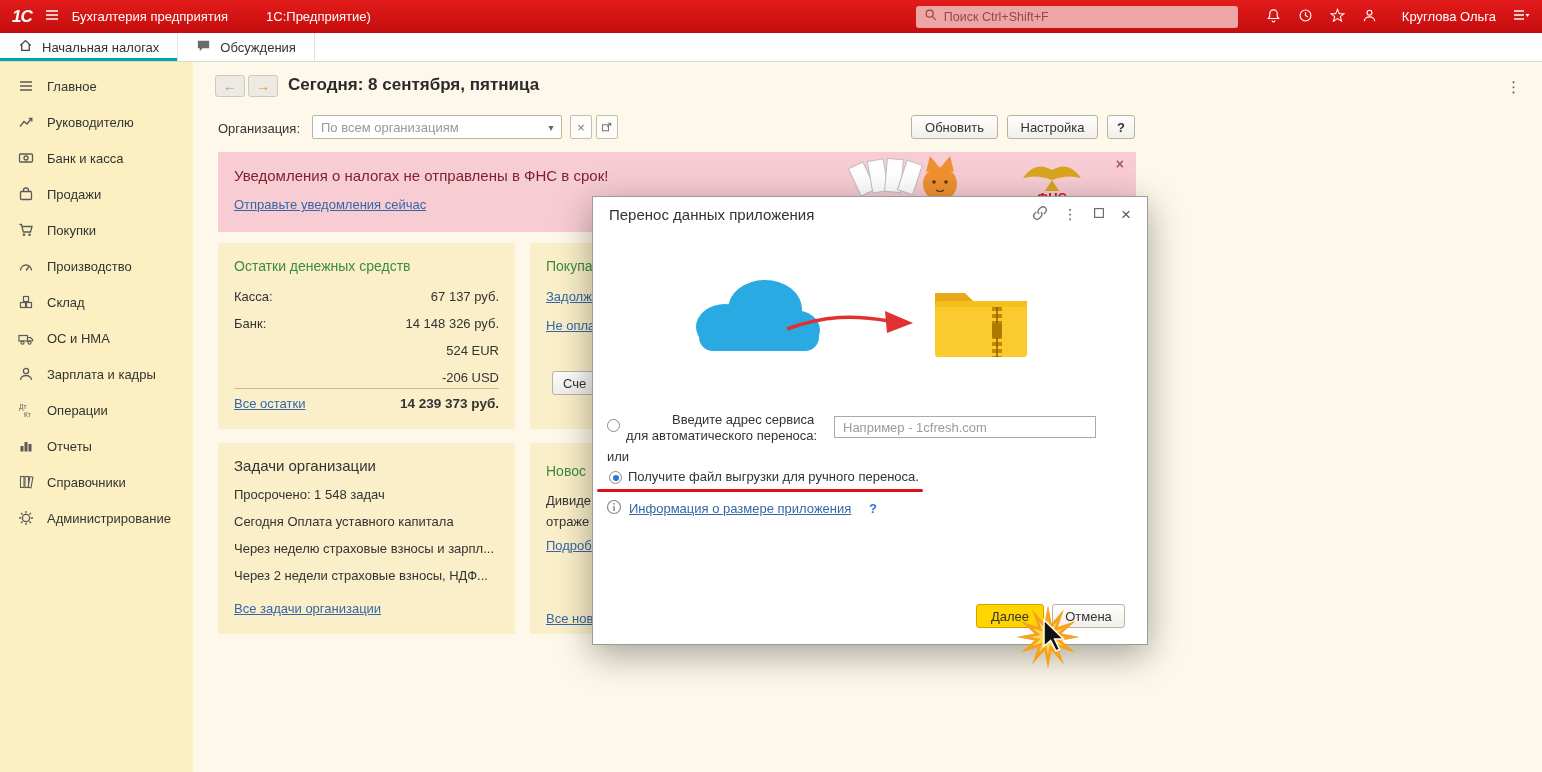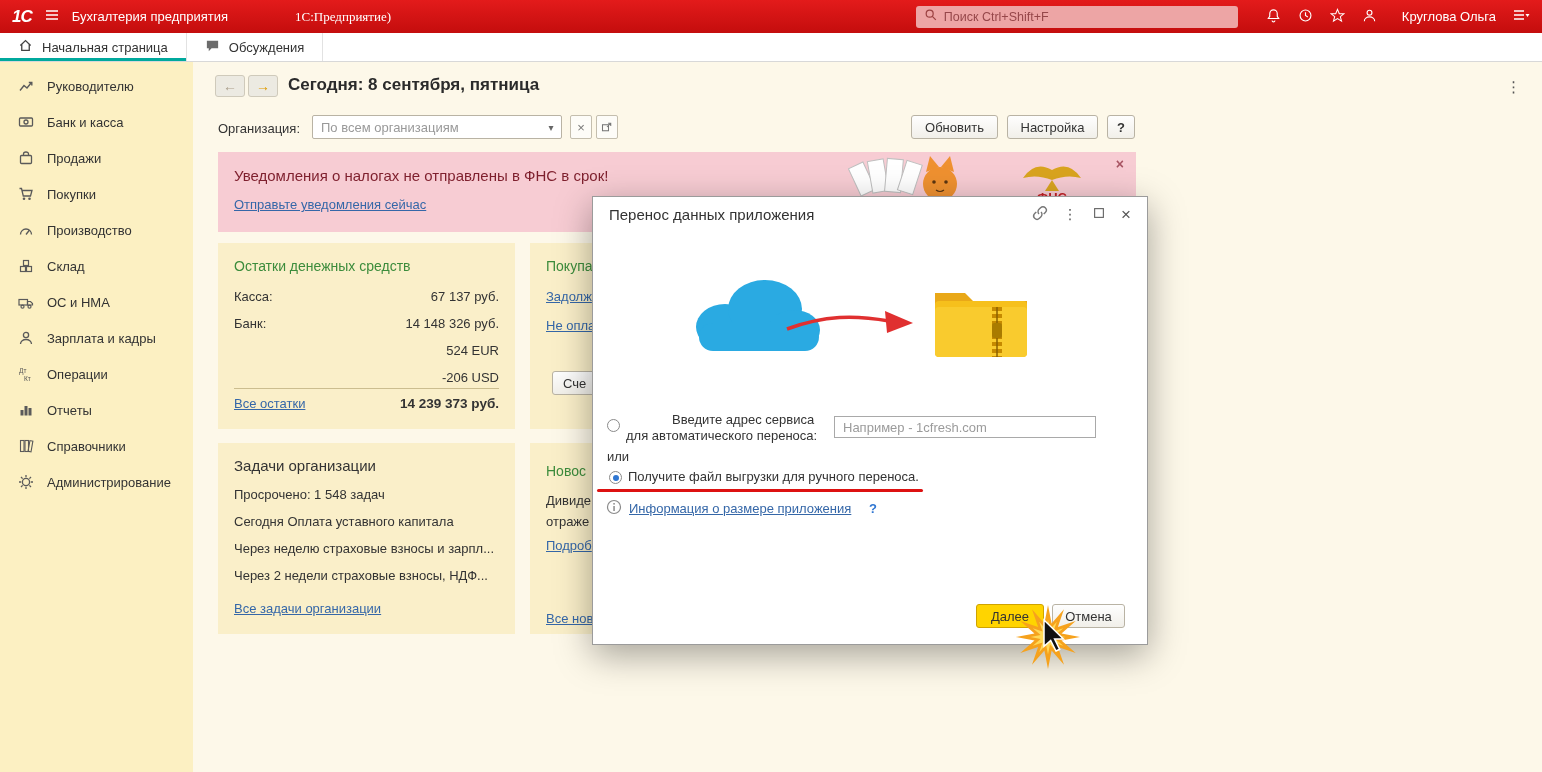--- a/index.html
+++ b/index.html
@@ -6,21 +6,21 @@
   body { font-family:"Liberation Sans", sans-serif; background:#888; }
   .page { position:relative; width:1542px; height:772px; overflow:hidden; background:#fdf8e9; font-size:13px; color:#333; }
   .abs { position:absolute; }
 
   
   #topbar { position:absolute; left:0; top:0; width:1542px; height:33px;
     background:linear-gradient(#e31b1b,#c40d0d); display:flex; align-items:center;
     color:#fff; gap:12px; padding:0 12px; z-index:5; }
   .logo { font-weight:bold; font-style:italic; font-size:17px; letter-spacing:-1px; }
   .apptitle { font-size:13px; }
-  .platform { margin-left:55px; font-size:13px;font-family:Liberation Serif, serif; }
+  .platform { margin-left:26px; font-size:13px; }
   .search { margin-left:auto; width:322px; height:22px; background:#eda5a5; border-radius:3px;
     display:flex; align-items:center; padding:0 8px; gap:6px; }
   .search input { flex:1; border:none; background:transparent; font-size:12.5px; color:#5d2323; outline:none; font-family:inherit;}
   .search input::placeholder { color:#96474a; }
   .tb-icons { display:flex; align-items:center; gap:17px; margin-left:16px; }
   .username { font-size:13px; white-space:nowrap;padding-left:8px; }
 
   
   #tabbar { position:absolute; left:0; top:33px; width:1542px; height:29px; background:#fff;
     border-bottom:1px solid #d8d8d8; display:flex; z-index:4; }
@@ -168,33 +168,39 @@
     </div>
   </div>
 
   <div id="tabbar">
     <div class="tab active">
       <span>
         <svg width="15" height="15" viewBox="0 0 16 16">
             <path d="M2.5 8 8 2.8 13.5 8M4 7v6.2h8V7" fill="none" stroke="#444" stroke-width="1.4"></path>
           </svg>
       </span>
-      <span>Начальная страница</span>
+      <span>Начальная налогах</span>
     </div>
     <div class="tab">
       <span>
         <svg width="15" height="15" viewBox="0 0 16 16">
             <path d="M2 3h12v8H7l-3 3v-3H2z" fill="#6b6b6b"></path>
           </svg>
       </span>
       <span>Обсуждения</span>
     </div>
   </div>
 
   <div id="sidebar">
+    <div class="side-item">
+      <svg width="16" height="16" viewBox="0 0 16 16">
+          <path d="M2 4h12M2 8h12M2 12h12" stroke="#5a5a5a" stroke-width="1.5"></path>
+        </svg>
+      <span>Главное</span>
+    </div>
     <div class="side-item">
       <svg width="16" height="16" viewBox="0 0 16 16">
           <path d="M2 12.5 6 7.5 9 10 13.5 4.5" fill="none" stroke="#5a5a5a" stroke-width="1.4"></path>
           <path d="M10.8 4.5h3v3" fill="none" stroke="#5a5a5a" stroke-width="1.4"></path>
         </svg>
       <span>Руководителю</span>
     </div>
     <div class="side-item">
       <svg width="16" height="16" viewBox="0 0 16 16">
           <rect x="1.5" y="4" width="13" height="8" rx="1" fill="none" stroke="#5a5a5a" stroke-width="1.3"></rect>

